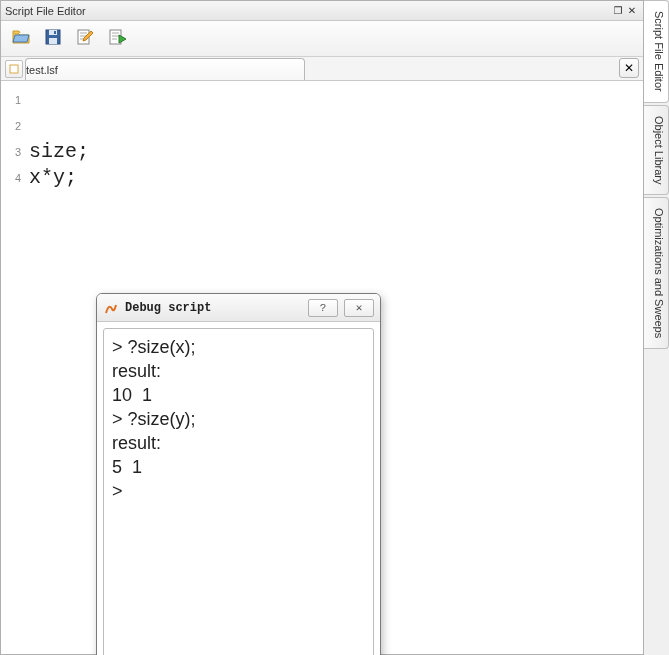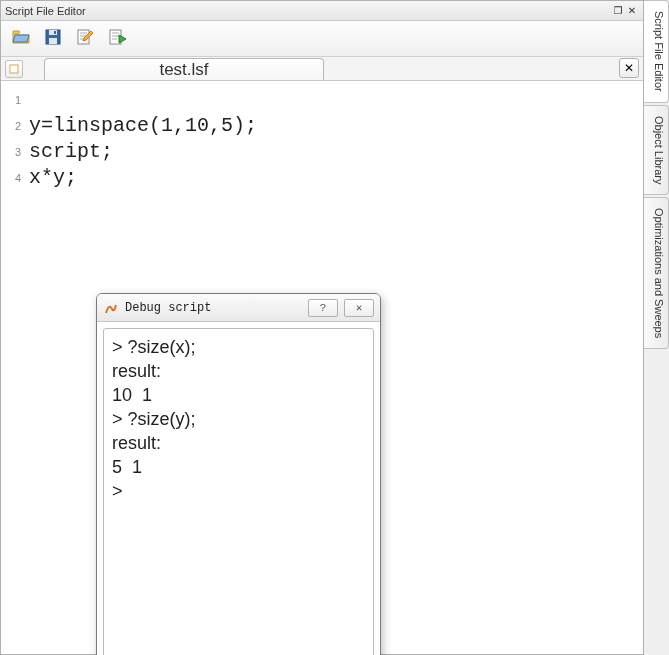--- a/index.html
+++ b/index.html
@@ -76,25 +76,24 @@
     }
     .tab {
       height: 22px;
       min-width: 280px;
       background: linear-gradient(#ffffff,#f6f6f6);
       border: 1px solid #b8b8b8;
       border-bottom: none;
       border-radius: 4px 4px 0 0;
       display: flex;
       align-items: center;
-      justify-content: center;
-      font-size: 17px;
+      justify-content: flex-start;
+      font-size: 11px;
       color: #333;
       cursor: pointer;
-      margin-left: 19px;
     }
     .tab-close {
       margin-left: auto;
       width: 20px;
       height: 20px;
       border: 1px solid #b0b0b0;
       border-radius: 3px;
       background: linear-gradient(#fff,#eee);
       display:flex;align-items:center;justify-content:center;
       cursor:pointer;
@@ -146,21 +145,21 @@
       display: flex;
       align-items: center;
       padding: 0 6px;
       gap: 6px;
       font-size: 12px;
     }
     .dlg-icon {
       width: 16px; height:16px;
       display:flex;align-items:center;justify-content:center;
     }
-    .dlg-title { flex:1; color:#222; }
+    .dlg-title { flex:1; color:#222;font-weight:bold; }
     .dlg-btn {
       width: 30px; height: 18px;
       border: 1px solid #b0b0b0;
       border-radius: 2px;
       background: linear-gradient(#fff,#eee);
       display:flex;align-items:center;justify-content:center;
       font-size:11px;color:#555;
       cursor:pointer;
     }
     .dlg-body {
@@ -268,25 +267,24 @@
       <span>✕</span>
     </div>
   </div>
 
   <div class="editor">
     <div class="line">
       <div class="gutter">1</div>
     </div>
     <div class="line">
       <div class="gutter">2</div>
-      <div class="code">y=linspace(1,10,5);</div>
     </div>
     <div class="line">
       <div class="gutter">3</div>
-      <div class="code">script;</div>
+      <div class="code">size;</div>
     </div>
     <div class="line">
       <div class="gutter">4</div>
       <div class="code">x*y;</div>
     </div>
 
     <div class="debug-dialog">
       <div class="dlg-titlebar">
         <span class="dlg-icon">
           <svg width="14" height="14" viewBox="0 0 14 14">

